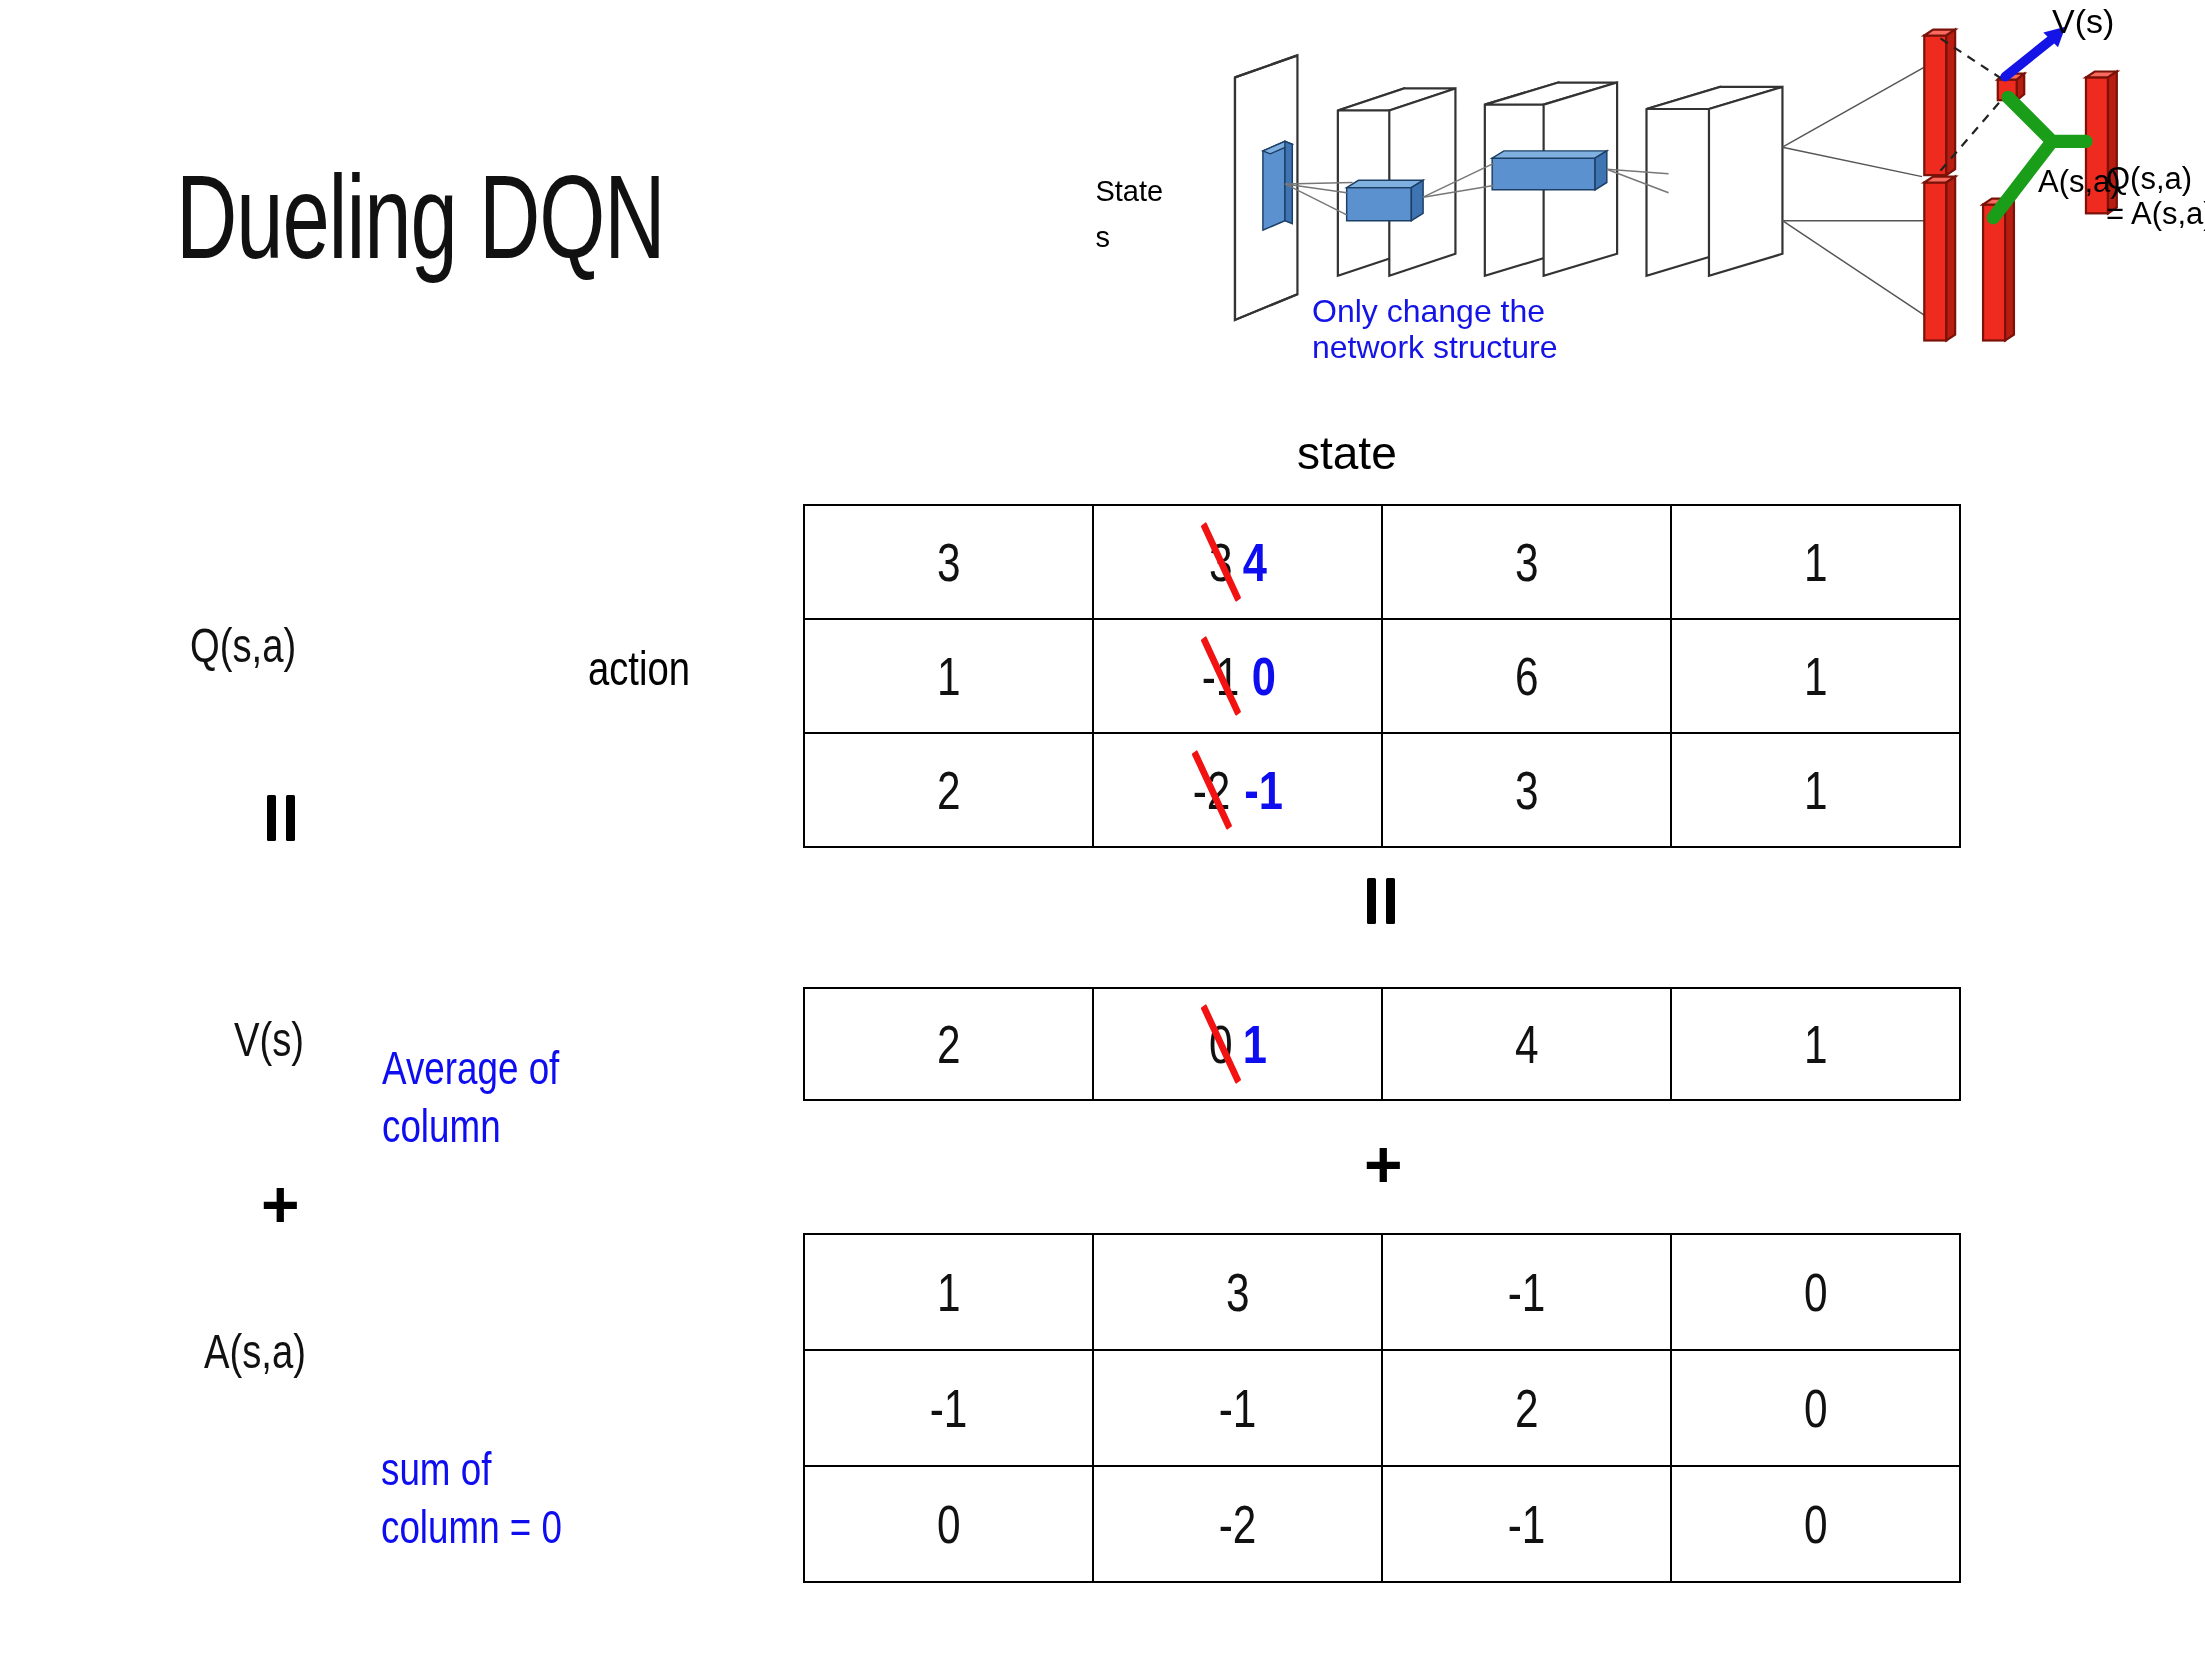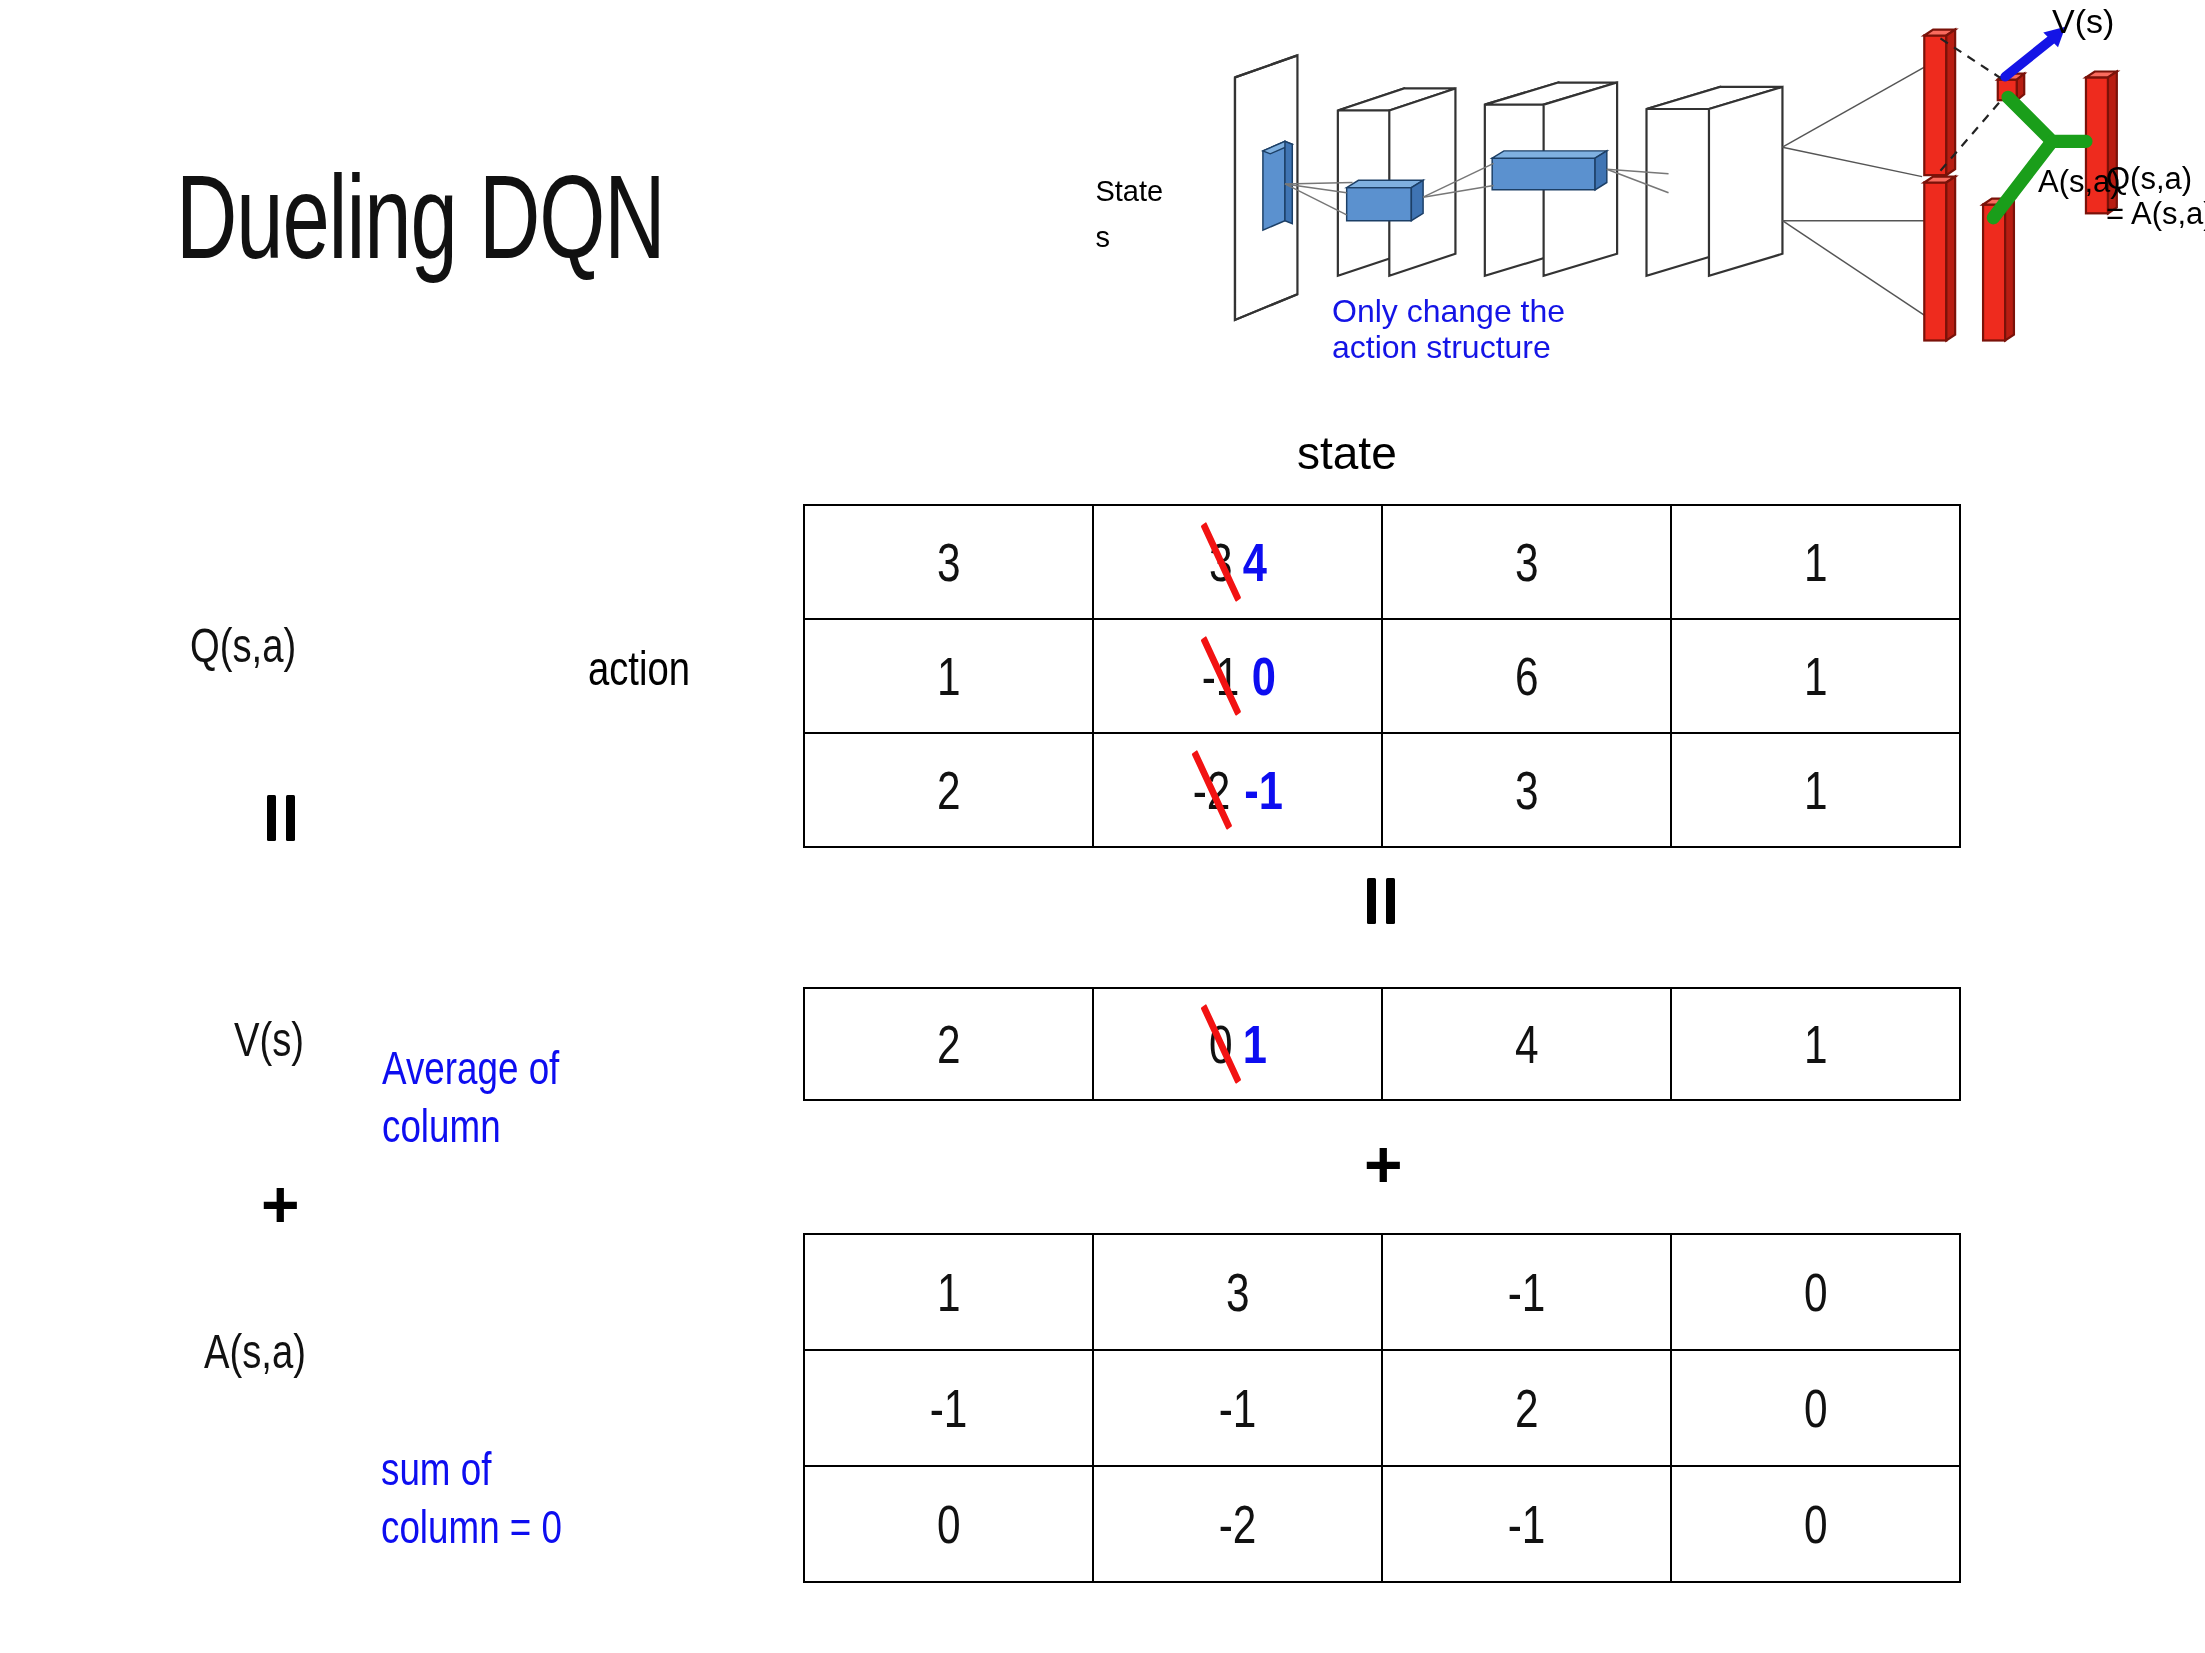--- a/index.html
+++ b/index.html
@@ -41,21 +41,21 @@
   }
   #net-diagram svg { display:block; }
   .diag-label {
     position: absolute;
     font-family: "Liberation Sans", sans-serif;
     white-space: nowrap;
     line-height: 1.12;
   }
   #diag-state-label   { left: 7.4px;  top: 175px; font-size: 29px; }
   #diag-s-label       { left: 7.4px;  top: 221px; font-size: 29px; }
-  #diag-note          { left: 244px; top: 294px; font-size: 32px; color: #1414e6; }
+  #diag-note          { left: 224px; top: 294px; font-size: 32px; color: #1414e6; }
   #diag-vs-label      { left: 964px; top: 2.2px;  font-size: 34px; }
   #diag-qsa-label     { left: 1018px; top: 162px; font-size: 31px; }
   #diag-asa-label     { left: 950px; top: 165px; font-size: 31px; }
 
   
   #state-header {
     position: absolute;
     left: 1297px;
     top: 426px;
     font-size: 46px;
@@ -279,21 +279,21 @@
     <g>
       <line x1="1248" y1="104" x2="1318" y2="48" stroke="#1414e6" stroke-width="13" stroke-linecap="round"></line>
       <polygon points="1330,36 1300,44 1320,64" fill="#1414e6"></polygon>
     </g>
   </svg>
 
   <div class="diag-label" id="diag-state-label">State</div>
   <div class="diag-label" id="diag-s-label">s</div>
   <div class="diag-label" id="diag-note">
     <span>Only change the</span><br>
-    <span>action structure</span>
+    <span>network structure</span>
   </div>
   <div class="diag-label" id="diag-vs-label">V(s)</div>
   <div class="diag-label" id="diag-qsa-label">
     <span>Q(s,a)</span><br>
     <span>= A(s,a)+V(s)</span>
   </div>
   <div class="diag-label" id="diag-asa-label">A(s,a)</div>
 </div>
 
 <div id="state-header">state</div>

